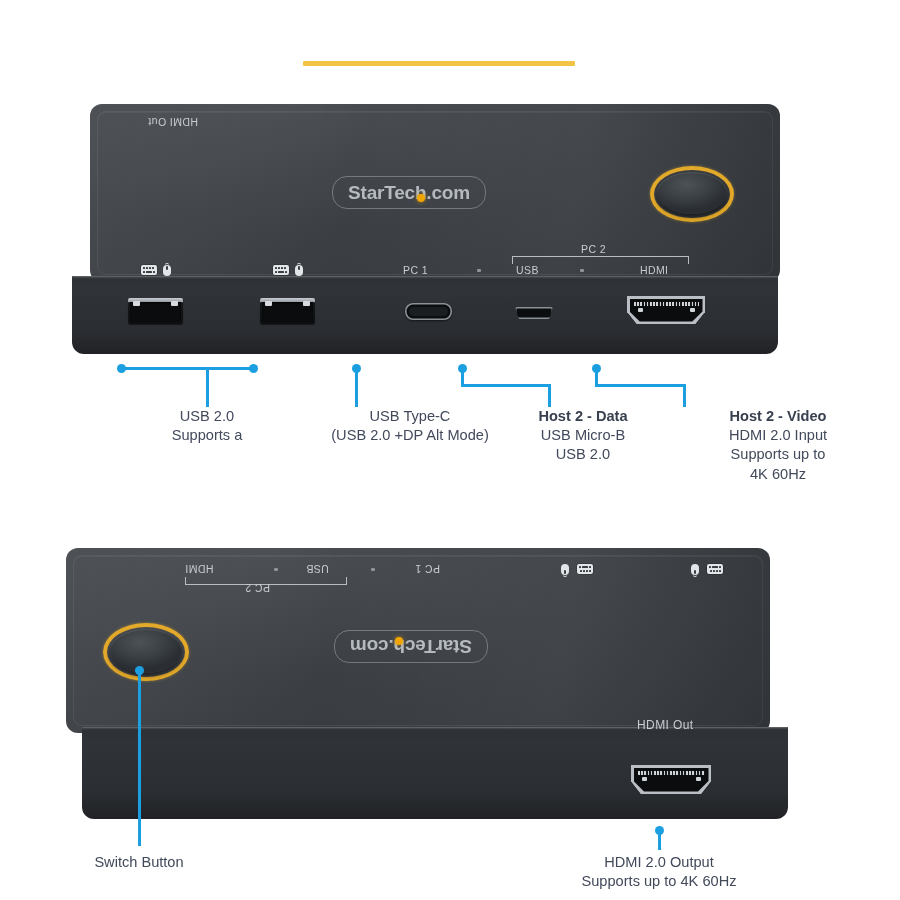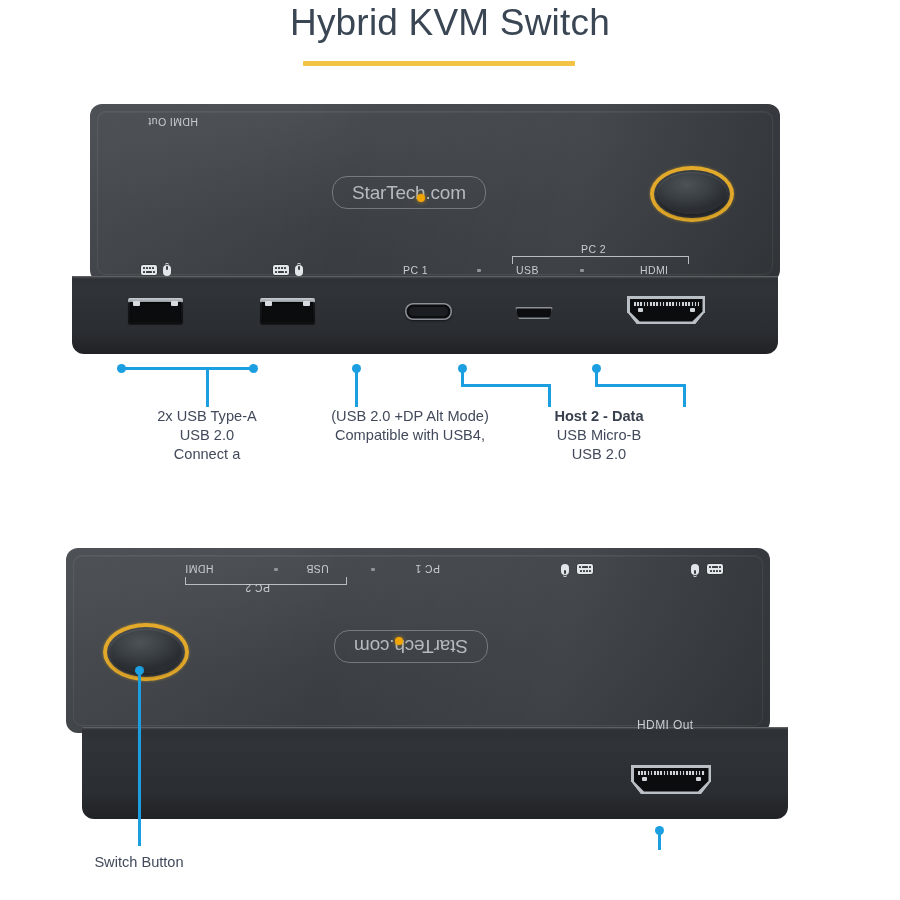--- a/index.html
+++ b/index.html
@@ -123,20 +123,21 @@
     border-radius:15px;
     display:flex;align-items:center;justify-content:center;
   }
   .logo-text{
     font-size:19px;
     letter-spacing:-.2px;
     color:#b5babf;
     font-family:"Liberation Sans", sans-serif;
     position:relative;
     white-space:nowrap;
+    font-weight:bold;
   }
   .logo-dot{
     position:absolute;
     width:8px;height:8px;border-radius:50%;
     background:#f0a500;
     box-shadow:0 0 4px rgba(240,165,0,.6);
   }
 
   
   .switch-btn{position:absolute;}
@@ -238,21 +239,20 @@
     color:#39414f;
     display:block;
   }
   .callout .ln{display:block;}
 </style>
 </head>
 <body>
 
 <div class="page">
 
-  <div class="title">Hybrid KVM Switch</div>
   <div class="title-rule"></div>
 
   <div class="device" style="left:72px;top:104px;width:720px;height:255px;">
 
     <div class="top-face" style="left:18px;top:0px;width:690px;height:178px;">
       <div class="top-inner"></div>
     </div>
 
     <div class="front-face" style="left:0px;top:172px;width:706px;height:78px;">
       <div class="front-lip"></div>
@@ -341,36 +341,41 @@
   <div class="lead lead-v" style="left:461px;top:367px;height:18px;"></div>
   <div class="lead lead-h" style="left:461px;top:384px;width:89px;"></div>
   <div class="lead lead-v" style="left:548px;top:384px;height:23px;"></div>
 
   <div class="lead-dot" style="left:592px;top:364px;"></div>
   <div class="lead lead-v" style="left:595px;top:367px;height:18px;"></div>
   <div class="lead lead-h" style="left:595px;top:384px;width:90px;"></div>
   <div class="lead lead-v" style="left:683px;top:384px;height:23px;"></div>
 
   <div class="callout" style="left:116px;top:407px;width:182px;">
-    <span class="ln">2x USB Type-A</span>
     <span class="ln">USB 2.0</span>
-    <span class="ln">Connect a</span>
+    <span class="ln">Supports a</span>
   </div>
 
   <div class="callout" style="left:289px;top:407px;width:242px;">
+    <span class="ln">USB Type-C</span>
     <span class="ln">(USB 2.0 +DP Alt Mode)</span>
-    <span class="ln">Compatible with USB4,</span>
-  </div>
-
-  <div class="callout" style="left:528px;top:407px;width:142px;">
+  </div>
+
+  <div class="callout" style="left:512px;top:407px;width:142px;">
     <span class="hd">Host 2 - Data</span>
     <span class="ln">USB Micro-B</span>
     <span class="ln">USB 2.0</span>
   </div>
 
+  <div class="callout" style="left:694px;top:407px;width:168px;">
+    <span class="hd">Host 2 - Video</span>
+    <span class="ln">HDMI 2.0 Input</span>
+    <span class="ln">Supports up to</span>
+    <span class="ln">4K 60Hz</span>
+  </div>
 
   <div class="device" style="left:66px;top:548px;width:730px;height:275px;">
 
     <div class="top-face" style="left:0px;top:0px;width:704px;height:185px;">
       <div class="top-inner"></div>
     </div>
 
     <div class="front-face" style="left:16px;top:179px;width:706px;height:92px;">
       <div class="front-lip"></div>
     </div>
@@ -431,14 +436,18 @@
   <div class="lead-dot" style="left:135px;top:666px;"></div>
   <div class="lead lead-v" style="left:138px;top:670px;height:176px;"></div>
 
   <div class="lead-dot" style="left:655px;top:826px;"></div>
   <div class="lead lead-v" style="left:658px;top:830px;height:20px;"></div>
 
   <div class="callout" style="left:58px;top:853px;width:162px;">
     <span class="ln">Switch Button</span>
   </div>
 
+  <div class="callout" style="left:538px;top:853px;width:242px;">
+    <span class="ln">HDMI 2.0 Output</span>
+    <span class="ln">Supports up to 4K 60Hz</span>
+  </div>
 
 </div>
 
 </body></html>

